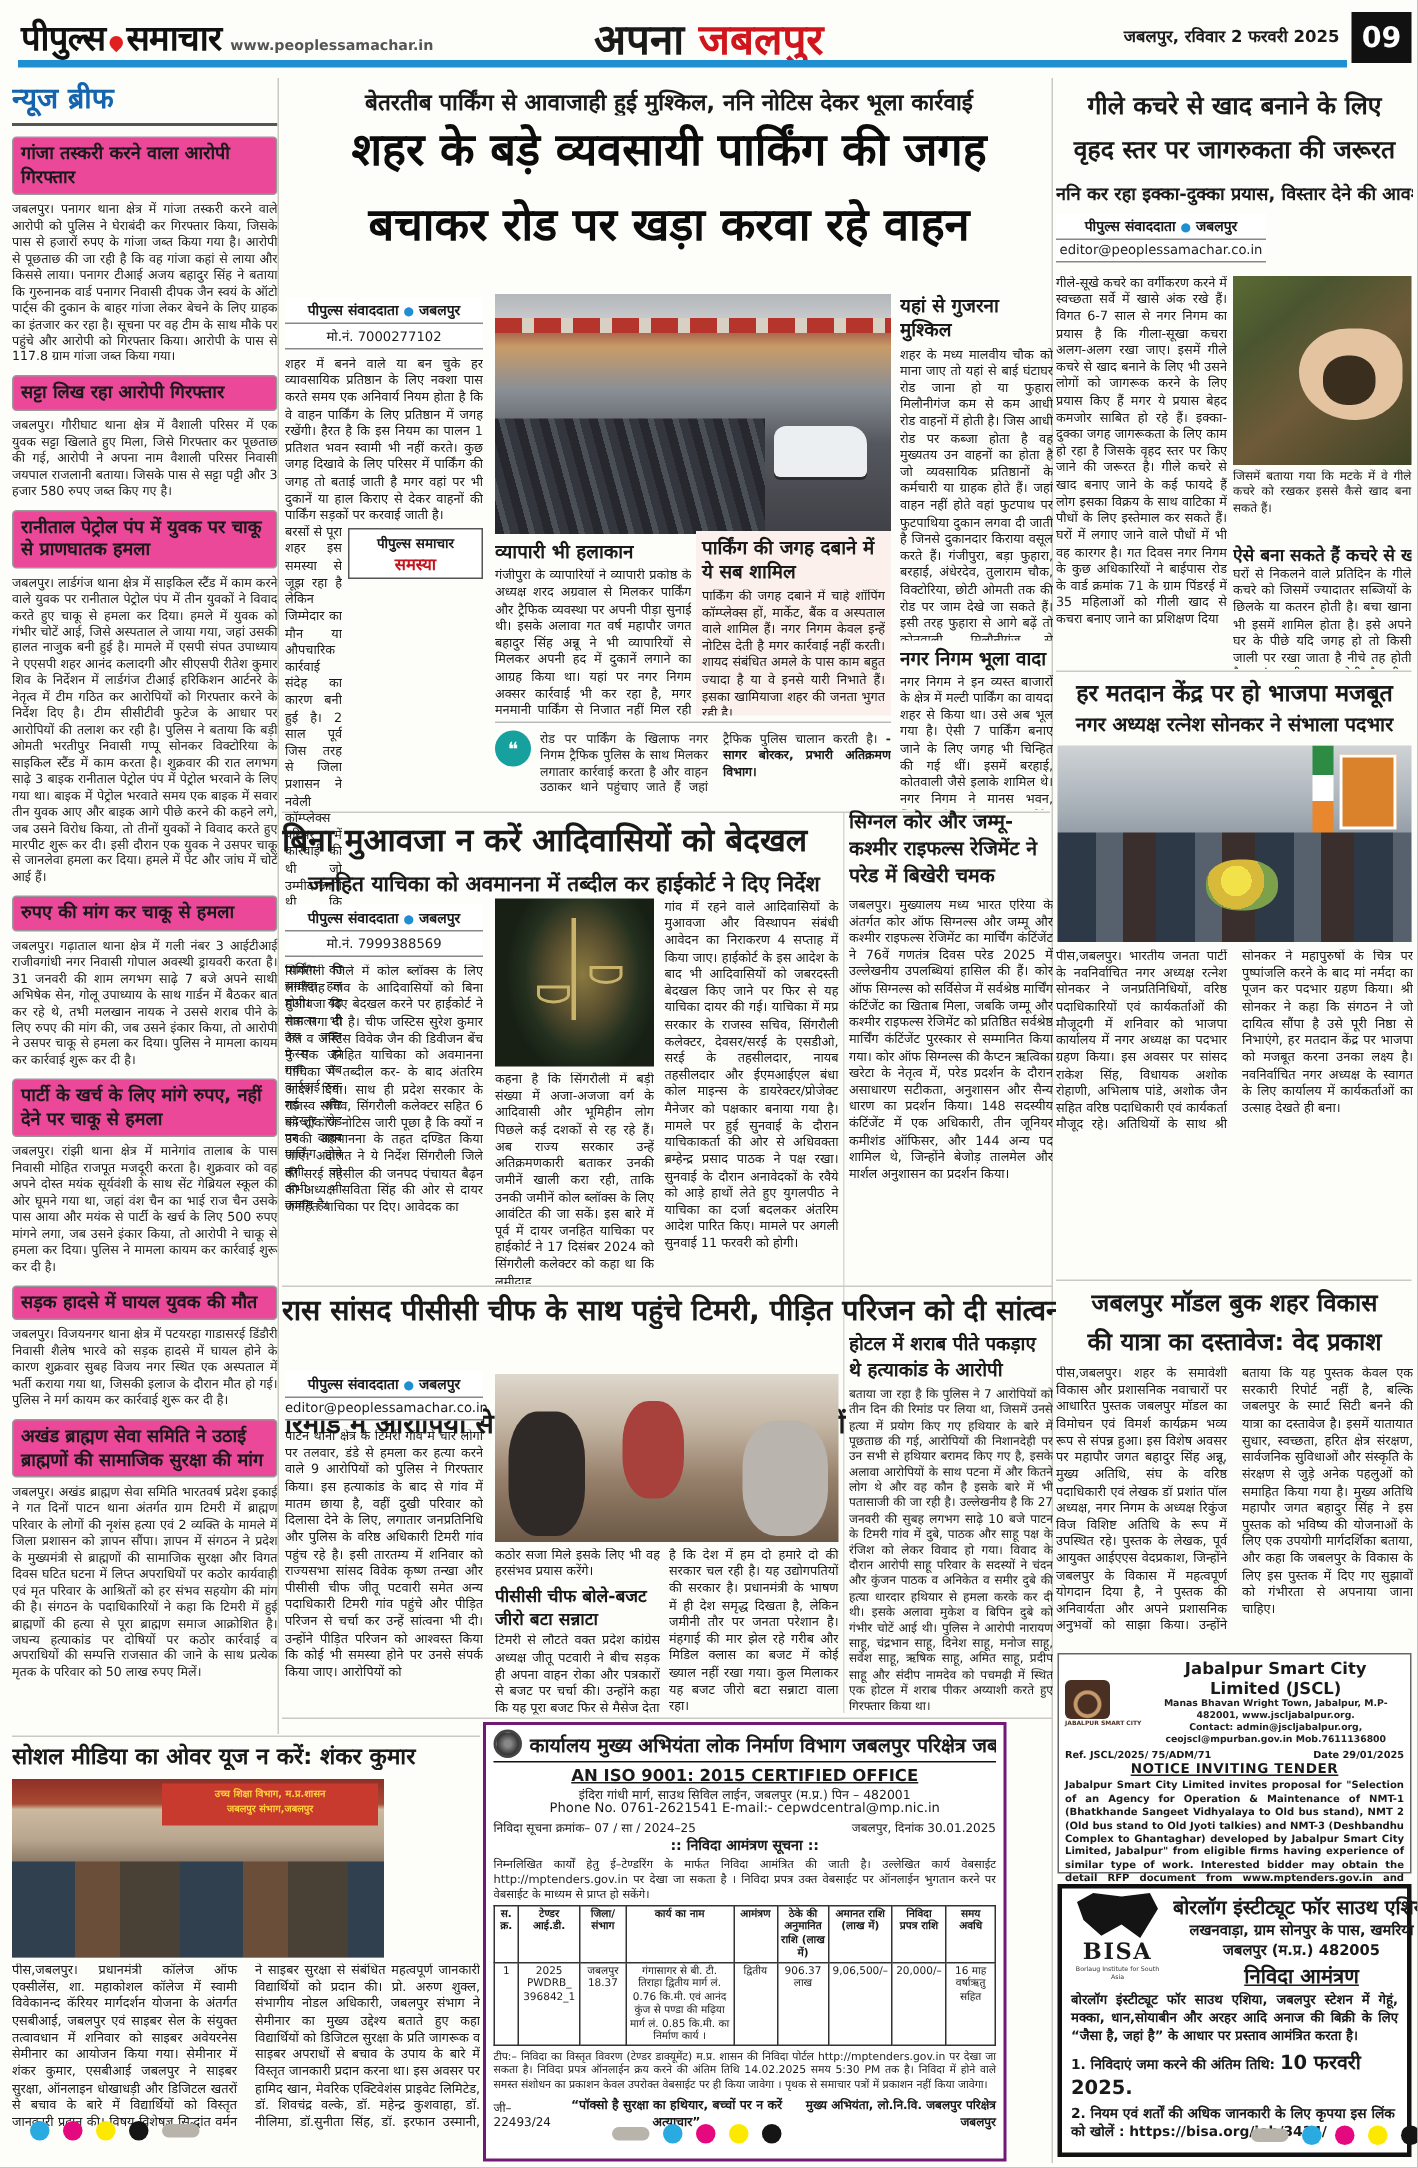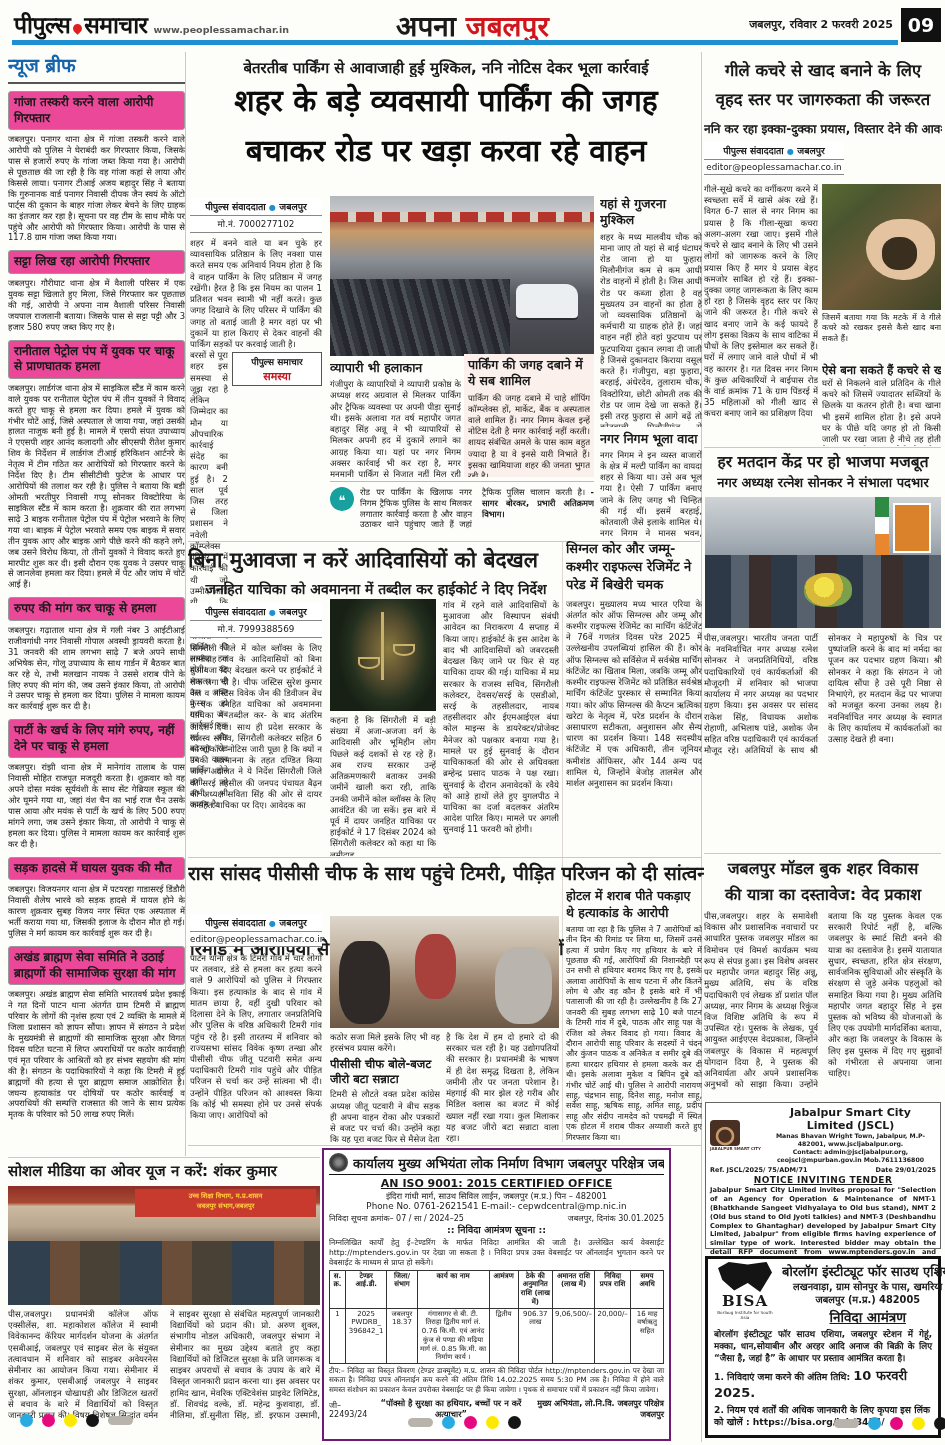--- a/index.html
+++ b/index.html
@@ -168,21 +168,21 @@
   .bisa-name{font-size:13px;font-weight:900;text-align:center;white-space:nowrap;overflow:hidden;}
   .bisa-addr{font-size:9.8px;font-weight:bold;text-align:center;white-space:nowrap;overflow:hidden;}
   .bisa-head{font-size:13.5px;font-weight:900;text-align:center;text-decoration:underline;margin:2px 0 3px;}
   .bisa-body{font-size:8.8px;font-weight:bold;text-align:justify;line-height:1.35;}
   .bisa-item{font-size:9.2px;font-weight:bold;line-height:1.35;margin-top:2px;}
   .bisa-date{font-size:13px;font-weight:900;}
 
   
   #social-headline{left:8px;top:1160px;width:312px;font-size:15px;font-weight:900;
                    white-space:nowrap;overflow:hidden;}
-  #social-photo{left:8px;top:1186px;width:312px;height:119px;}
+  #social-photo{left:8px;top:1186px;width:248px;height:119px;}
   .sem-banner{position:absolute;right:4px;top:3px;width:58%;height:28px;background:#c8392e;
               color:#ffd23a;font-size:6.5px;font-weight:bold;text-align:center;line-height:1.6;padding-top:2px;box-sizing:border-box;}
   #social-body{left:8px;top:1309px;width:312px;height:113px;column-count:2;column-gap:12px;}
 
   
   #lead-photo{background:linear-gradient(180deg,#b3b6ba 0%,#c7c9cc 10%,#9b4b40 13%,#c89b68 22%,
               #8a8f96 40%,#55575e 62%,#3f4147 100%);}
   .lp-awning{position:absolute;left:0;top:16px;width:100%;height:10px;
              background:repeating-linear-gradient(90deg,#b5342c 0 18px,#d8d0c2 18px 26px);}
   .lp-bikes{position:absolute;left:0;bottom:0;width:68%;height:48%;

